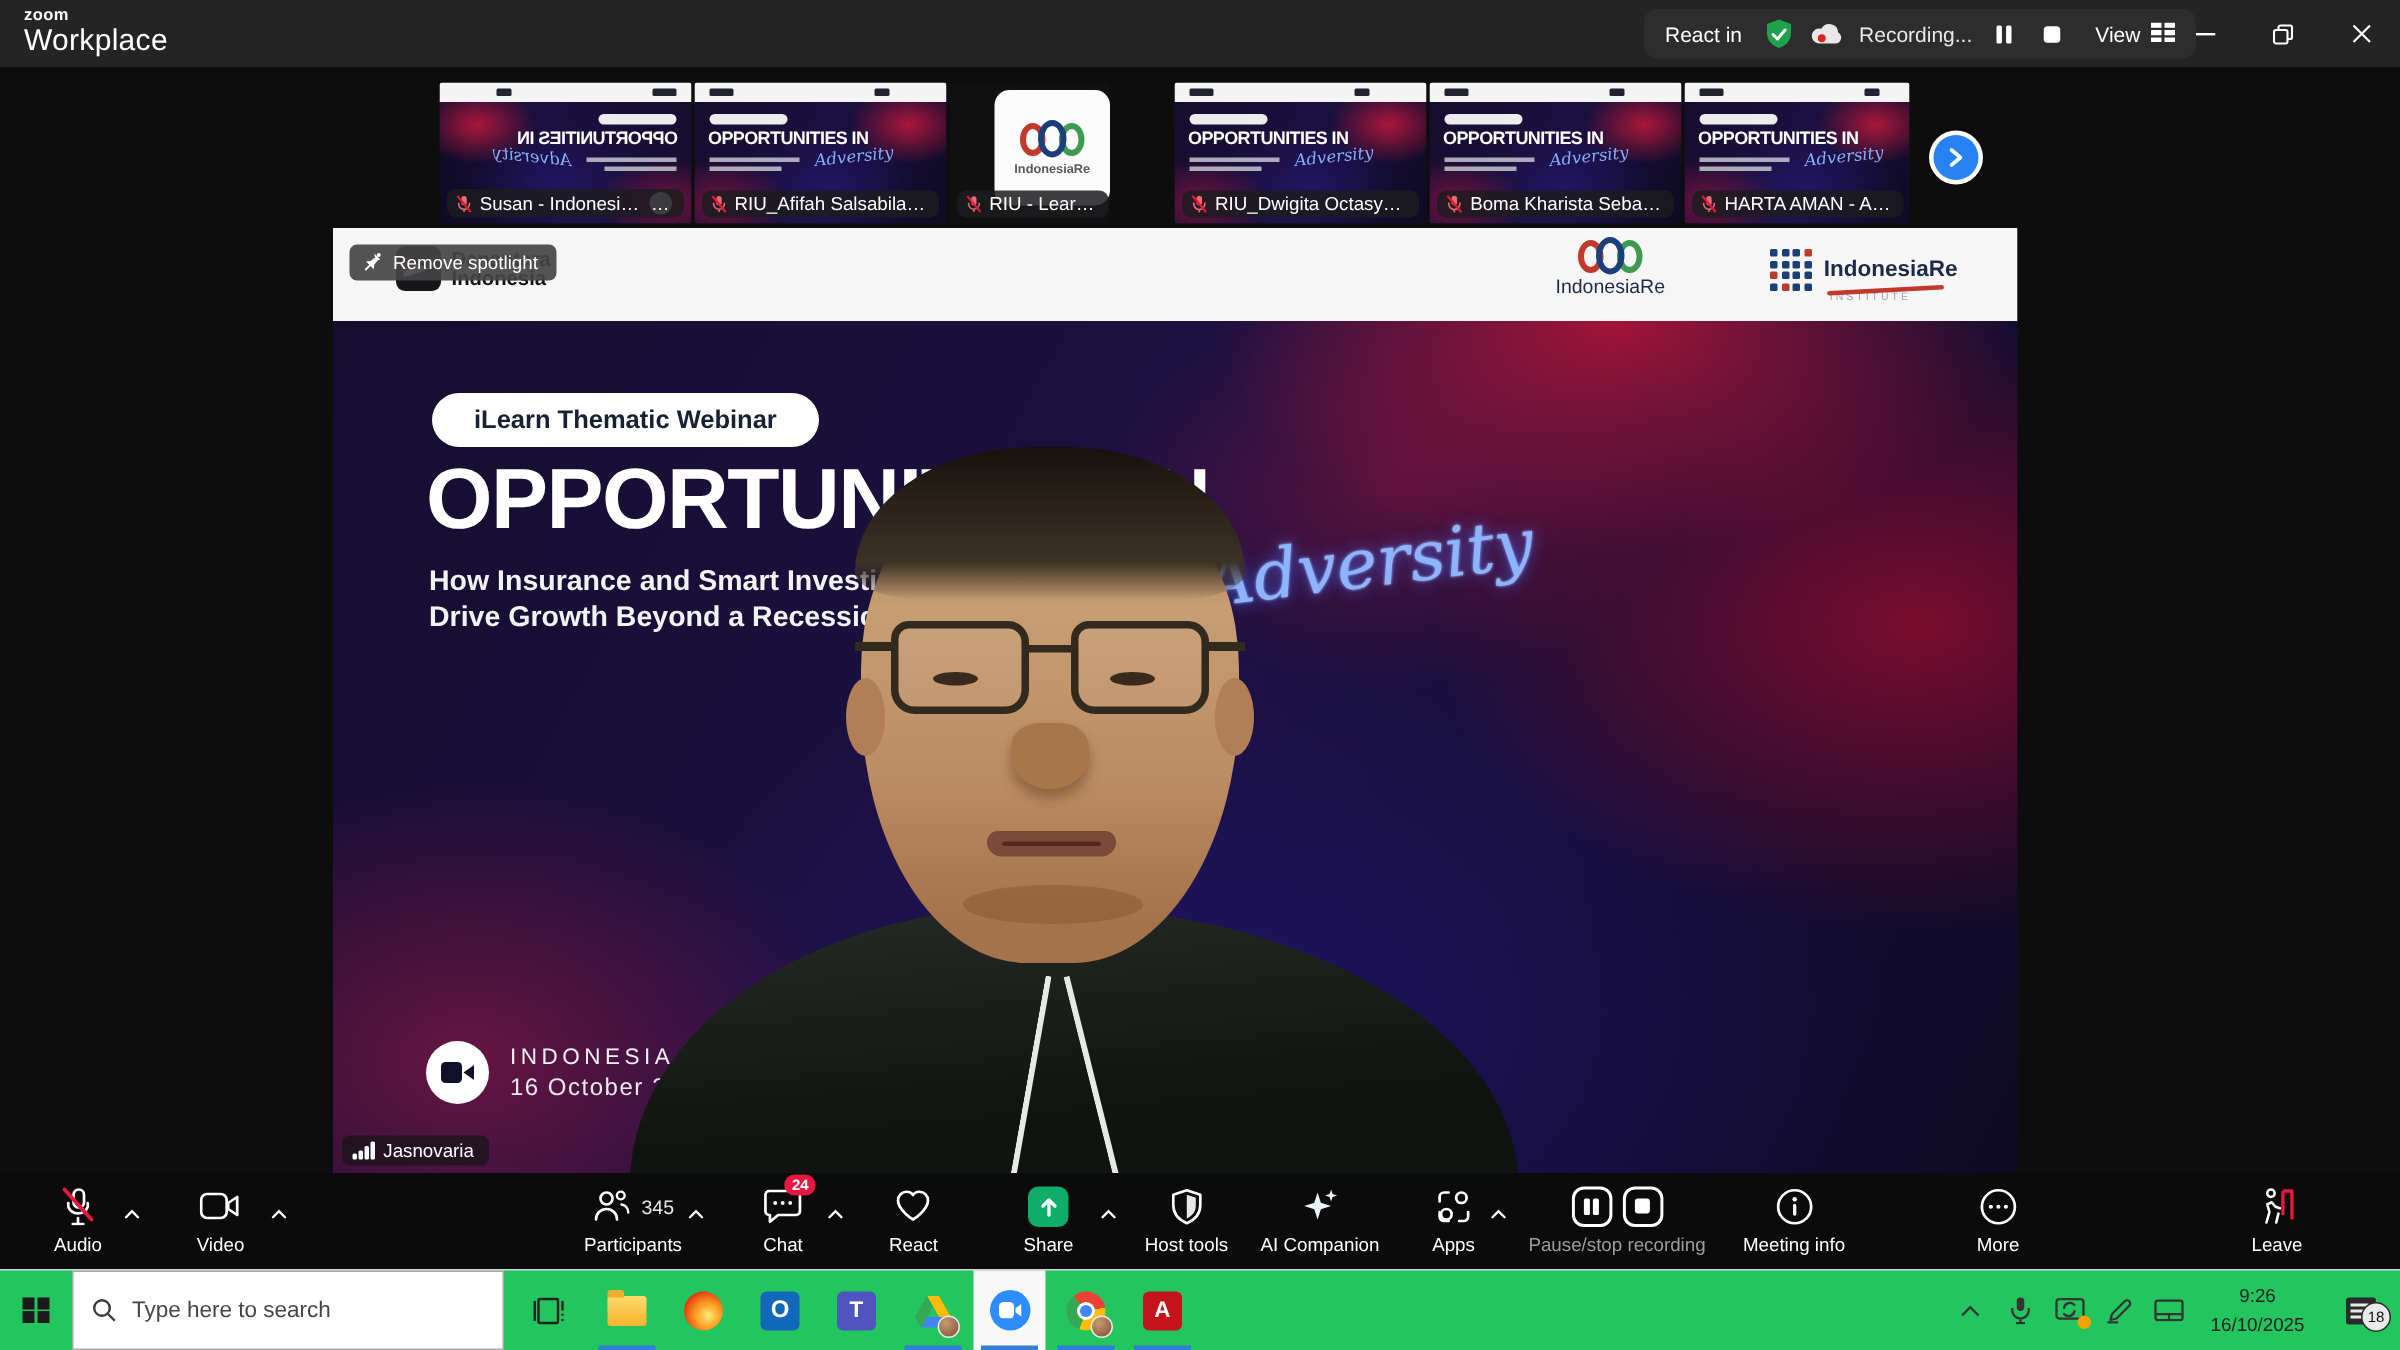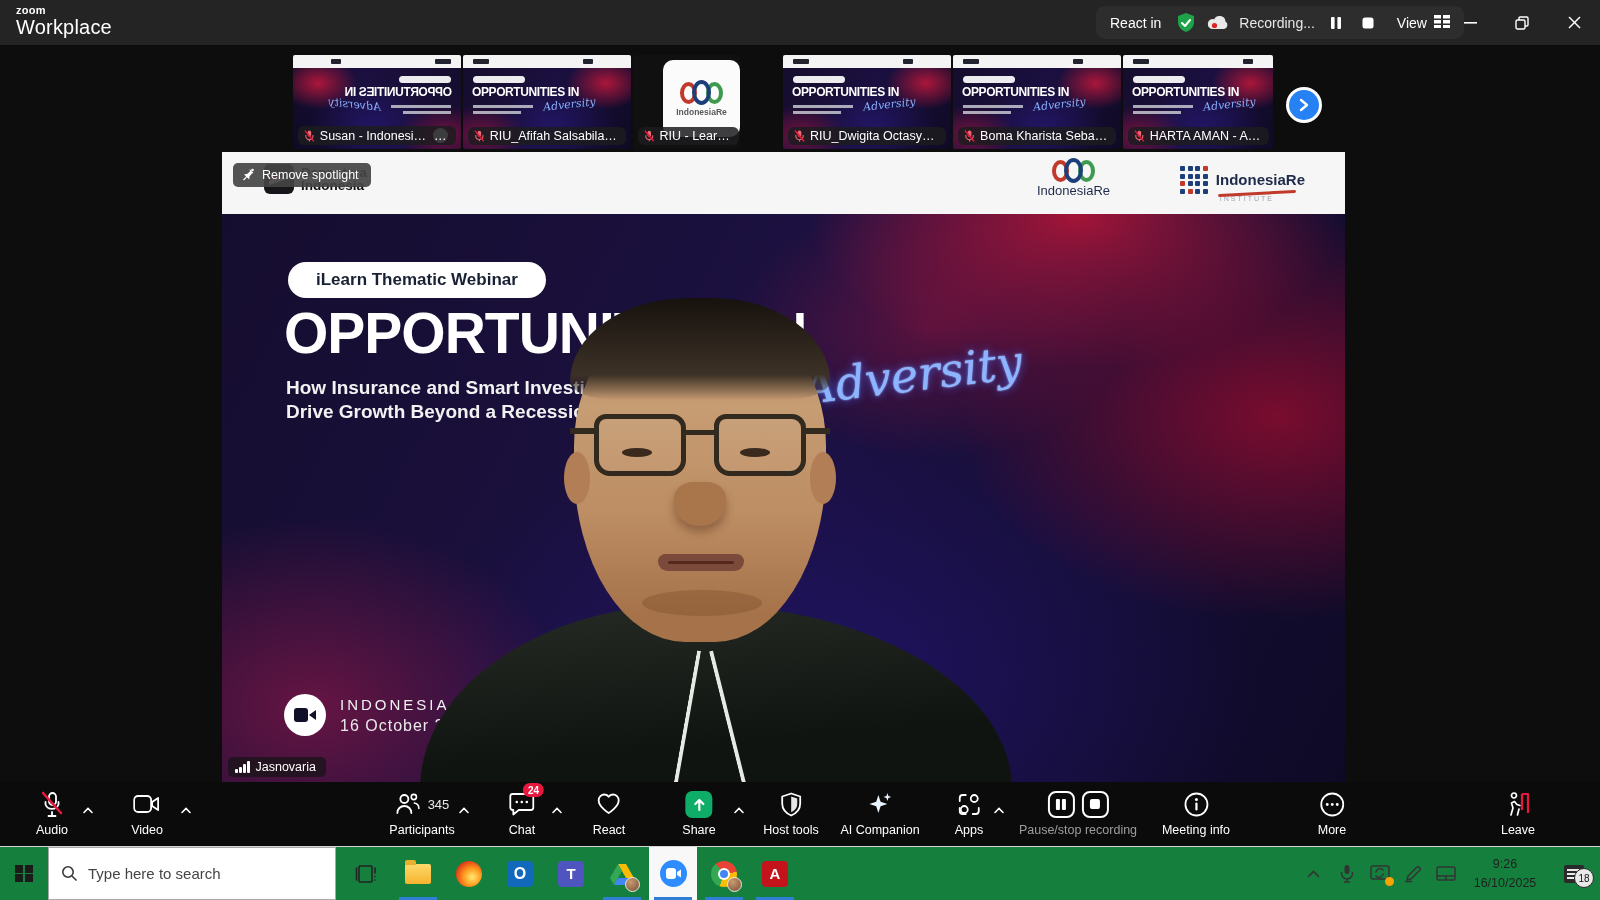--- a/index.html
+++ b/index.html
@@ -140,21 +140,21 @@
   .count { font-size:13px; color:#e8e8e8; }
   .chev { position:absolute; top:18px; transform:translateX(-50%); }
   .badge { position:absolute; top:-7px; left:14px; background:#e8173d; color:#fff; font-size:10px; font-weight:700;
       border-radius:9px; padding:1.5px 5px; }
   .share-box { width:27px; height:27px; border-radius:7px; background:#0fae68; display:flex; align-items:center; justify-content:center; }
   .recbtn { width:27px; height:27px; border:2.5px solid #fff; border-radius:8px; display:flex; align-items:center; justify-content:center; gap:2.5px; }
   .recbtn i { width:3.5px; height:11px; background:#fff; border-radius:1px; }
   .recbtn .sq { width:10px; height:10px; background:#fff; border-radius:2px; }
 
   
-  .taskbar { position:relative; height:54px; background:#15803d; border-top:1px solid #d6d6d6; }
+  .taskbar { position:relative; height:54px; background:#22c55e; border-top:1px solid #d6d6d6; }
   .start { position:absolute; left:0; top:0; width:48px; height:100%; display:flex; align-items:center; justify-content:center; }
   .win-logo { display:grid; grid-template-columns:8px 8px; grid-auto-rows:8px; gap:1.5px; }
   .win-logo i { background:#1b1b1b; }
   .searchbox { position:absolute; left:48px; top:0; width:288px; height:100%; background:#fff; border:1px solid #a9a9a9;
       display:flex; align-items:center; gap:10px; padding:0 12px; }
   .searchbox input { border:none; outline:none; font-size:15px; color:#333; width:220px; font-family:"Liberation Sans",sans-serif; background:transparent; }
   .searchbox input::placeholder { color:#454545; }
   .tk { position:absolute; top:0; width:48px; height:100%; display:flex; align-items:center; justify-content:center; }
   .tk.active { background:#f8f8f8; }
   .underline { position:absolute; bottom:0; left:5px; right:5px; height:3px; background:#2f7fd6; }

